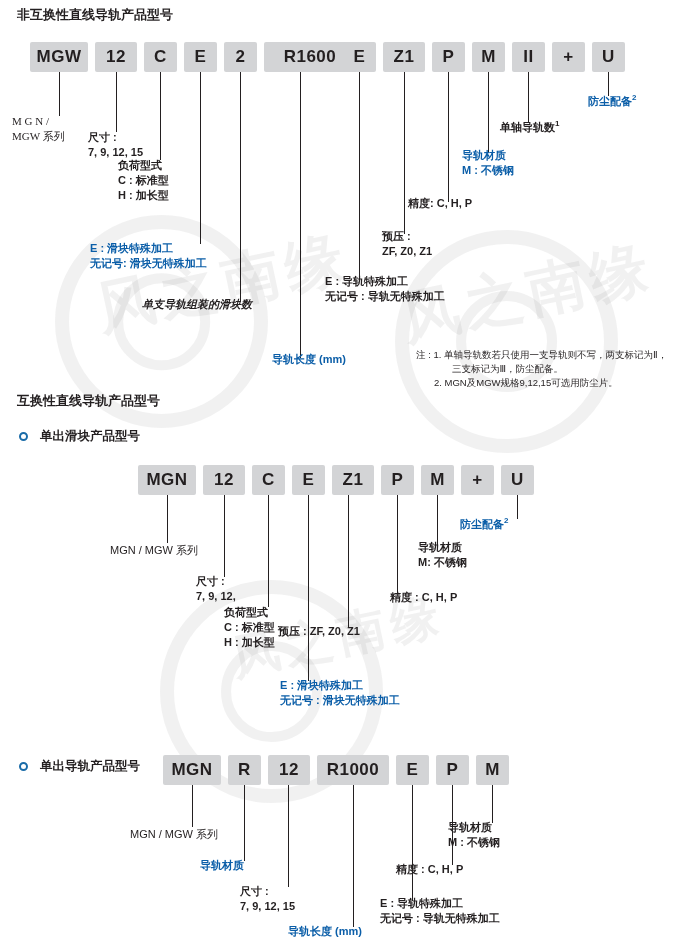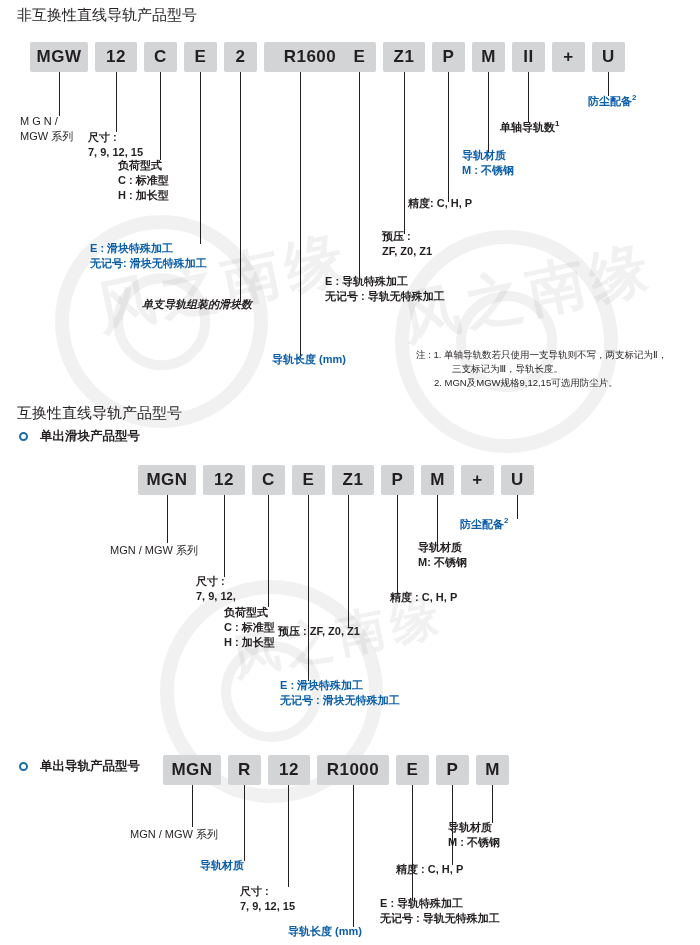--- a/index.html
+++ b/index.html
@@ -45,22 +45,22 @@
     color: rgba(120,120,120,0.10);
     white-space: nowrap;
     letter-spacing: 6px;
   }
 
   .page { position: relative; z-index: 2; }
 
   
   .section-title {
     position: absolute;
-    font-size: 15px;
-    font-weight: normal;
+    font-size: 13px;
+    font-weight: bold;
     color: #231f20;
   }
   .sub-title {
     position: absolute;
     font-size: 12.5px;
     font-weight: bold;
     color: #231f20;
   }
   .bullet-ring {
     position: absolute;
@@ -147,21 +147,21 @@
   <div class="vline" style="left:200px; top:72px; height:172px;"></div>
   <div class="vline" style="left:240px; top:72px; height:230px;"></div>
   <div class="vline" style="left:300px; top:72px; height:286px;"></div>
   <div class="vline" style="left:359px; top:72px; height:208px;"></div>
   <div class="vline" style="left:404px; top:72px; height:162px;"></div>
   <div class="vline" style="left:448px; top:72px; height:130px;"></div>
   <div class="vline" style="left:488px; top:72px; height:80px;"></div>
   <div class="vline" style="left:528px; top:72px; height:50px;"></div>
   <div class="vline" style="left:608px; top:72px; height:24px;"></div>
 
-  <div class="lbl" style="left:20px; top:114px;">
+  <div class="lbl" style="left:12px; top:114px;font-family:Liberation Serif, serif;">
     <div>M G N  /</div>
     <div>MGW 系列</div>
   </div>
 
   <div class="lbl b" style="left:88px; top:130px;">
     <div>尺寸 :</div>
     <div>7, 9, 12, 15</div>
   </div>
 
   <div class="lbl b" style="left:118px; top:158px;">
@@ -204,24 +204,24 @@
 
   <div class="lbl b" style="left:500px; top:116px;text-align:center;">
     <span>单轴导轨数</span><span class="sup">1</span>
   </div>
 
   <div class="lbl blue" style="left:588px; top:90px;">
     <span>防尘配备</span><span class="sup">2</span>
   </div>
 
   <div class="note" style="left:416px; top:348px;">注 :  1. 单轴导轨数若只使用一支导轨则不写，两支标记为Ⅱ，</div>
-  <div class="note" style="left:452px; top:362px;">三支标记为Ⅲ，导轨长度。</div>
+  <div class="note" style="left:452px; top:362px;">三支标记为Ⅲ，防尘配备。</div>
   <div class="note" style="left:434px; top:376px;">2. MGN及MGW规格9,12,15可选用防尘片。</div>
 
-  <div class="section-title" style="left:17px; top:404px;">互换性直线导轨产品型号</div>
+  <div class="section-title" style="left:17px; top:392px;">互换性直线导轨产品型号</div>
 
   <div class="bullet-ring" style="left:19px; top:432px;"></div>
   <div class="sub-title" style="left:40px; top:428px;">单出滑块产品型号</div>
 
   <div class="codebox" style="left:138px; top:465px; width:58px;">MGN</div>
   <div class="codebox" style="left:203px; top:465px; width:42px;">12</div>
   <div class="codebox" style="left:252px; top:465px; width:33px;">C</div>
   <div class="codebox" style="left:292px; top:465px; width:33px;">E</div>
   <div class="codebox" style="left:332px; top:465px; width:42px;">Z1</div>
   <div class="codebox" style="left:381px; top:465px; width:33px;">P</div>

